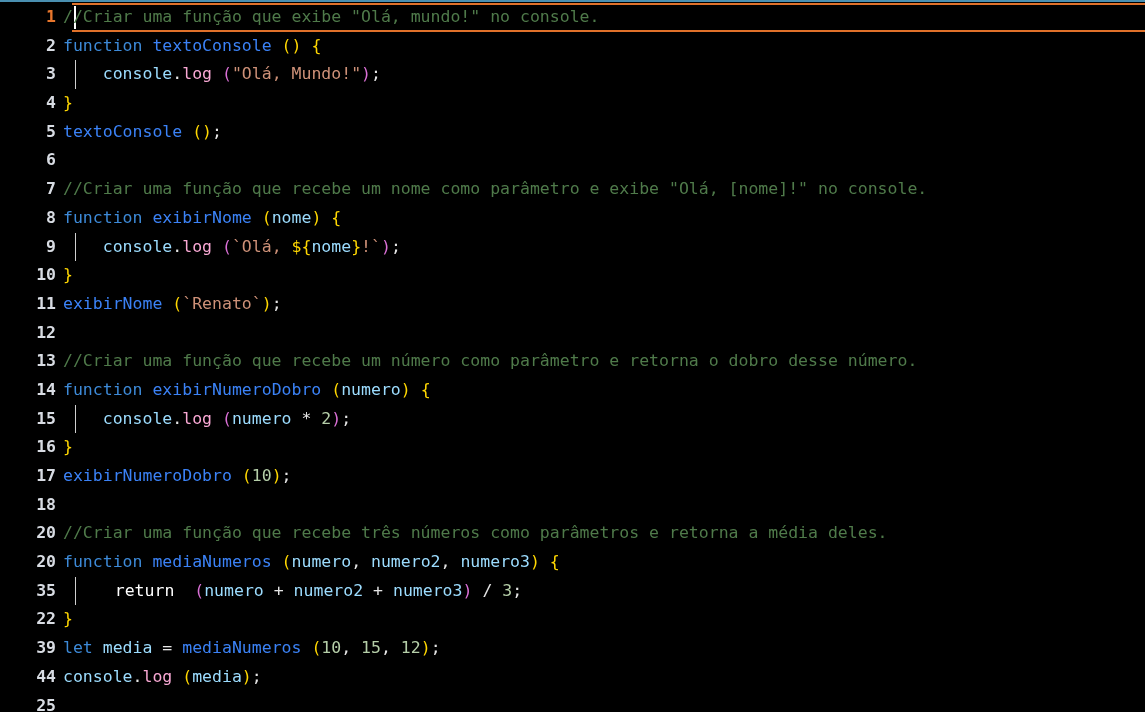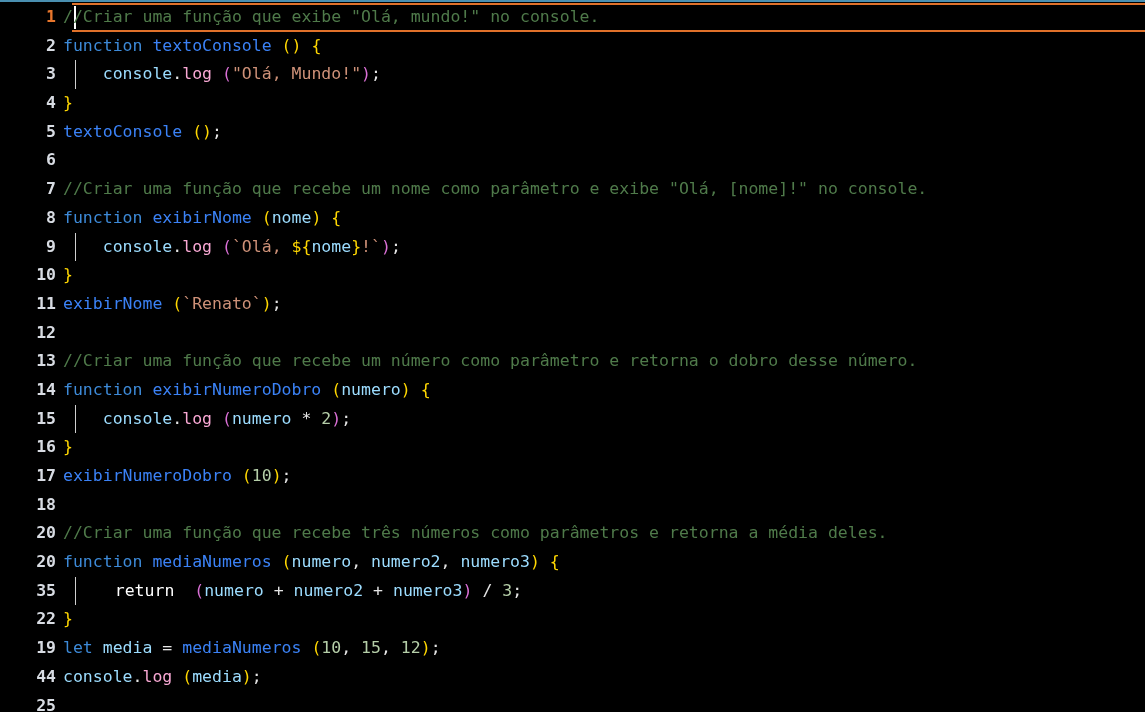--- a/index.html
+++ b/index.html
@@ -198,21 +198,21 @@
       <span class="guide"></span>
       <span class="code"><span class="t-plain">    </span><span class="t-control">return</span><span class="t-plain">  </span><span class="t-br2">(</span><span class="t-var">numero</span><span class="t-plain"> </span><span class="t-op">+</span><span class="t-plain"> </span><span class="t-var">numero2</span><span class="t-plain"> </span><span class="t-op">+</span><span class="t-plain"> </span><span class="t-var">numero3</span><span class="t-br2">)</span><span class="t-plain"> </span><span class="t-op">/</span><span class="t-plain"> </span><span class="t-number">3</span><span class="t-plain">;</span></span>
     </div>
 
     <div class="line">
       <span class="ln">22</span>
       <span class="code"><span class="t-br1">}</span></span>
     </div>
 
     <div class="line">
-      <span class="ln">19</span>
+      <span class="ln">39</span>
       <span class="code"><span class="t-declkw">let</span><span class="t-plain"> </span><span class="t-var">media</span><span class="t-plain"> </span><span class="t-op">=</span><span class="t-plain"> </span><span class="t-func">mediaNumeros</span><span class="t-plain"> </span><span class="t-br1">(</span><span class="t-number">10</span><span class="t-plain">, </span><span class="t-number">15</span><span class="t-plain">, </span><span class="t-number">12</span><span class="t-br1">)</span><span class="t-plain">;</span></span>
     </div>
 
     <div class="line">
       <span class="ln">44</span>
       <span class="code"><span class="t-var">console</span><span class="t-plain">.</span><span class="t-prop">log</span><span class="t-plain"> </span><span class="t-br1">(</span><span class="t-var">media</span><span class="t-br1">)</span><span class="t-plain">;</span></span>
     </div>
 
     <div class="line">
       <span class="ln">25</span>

